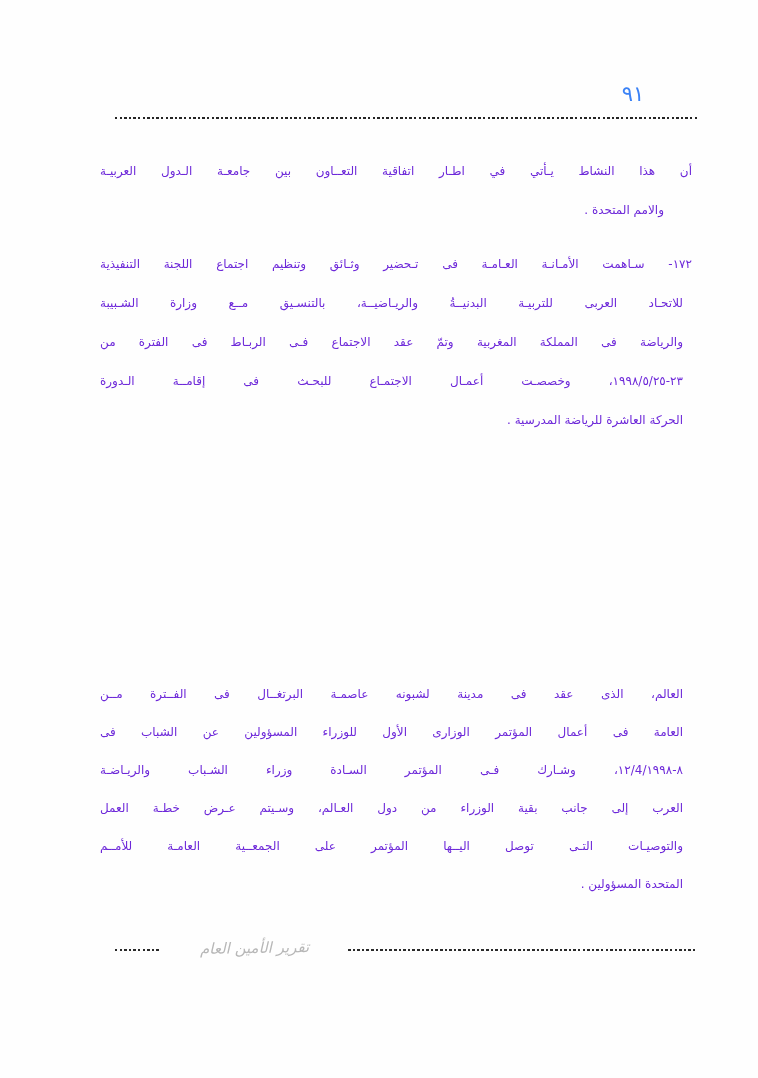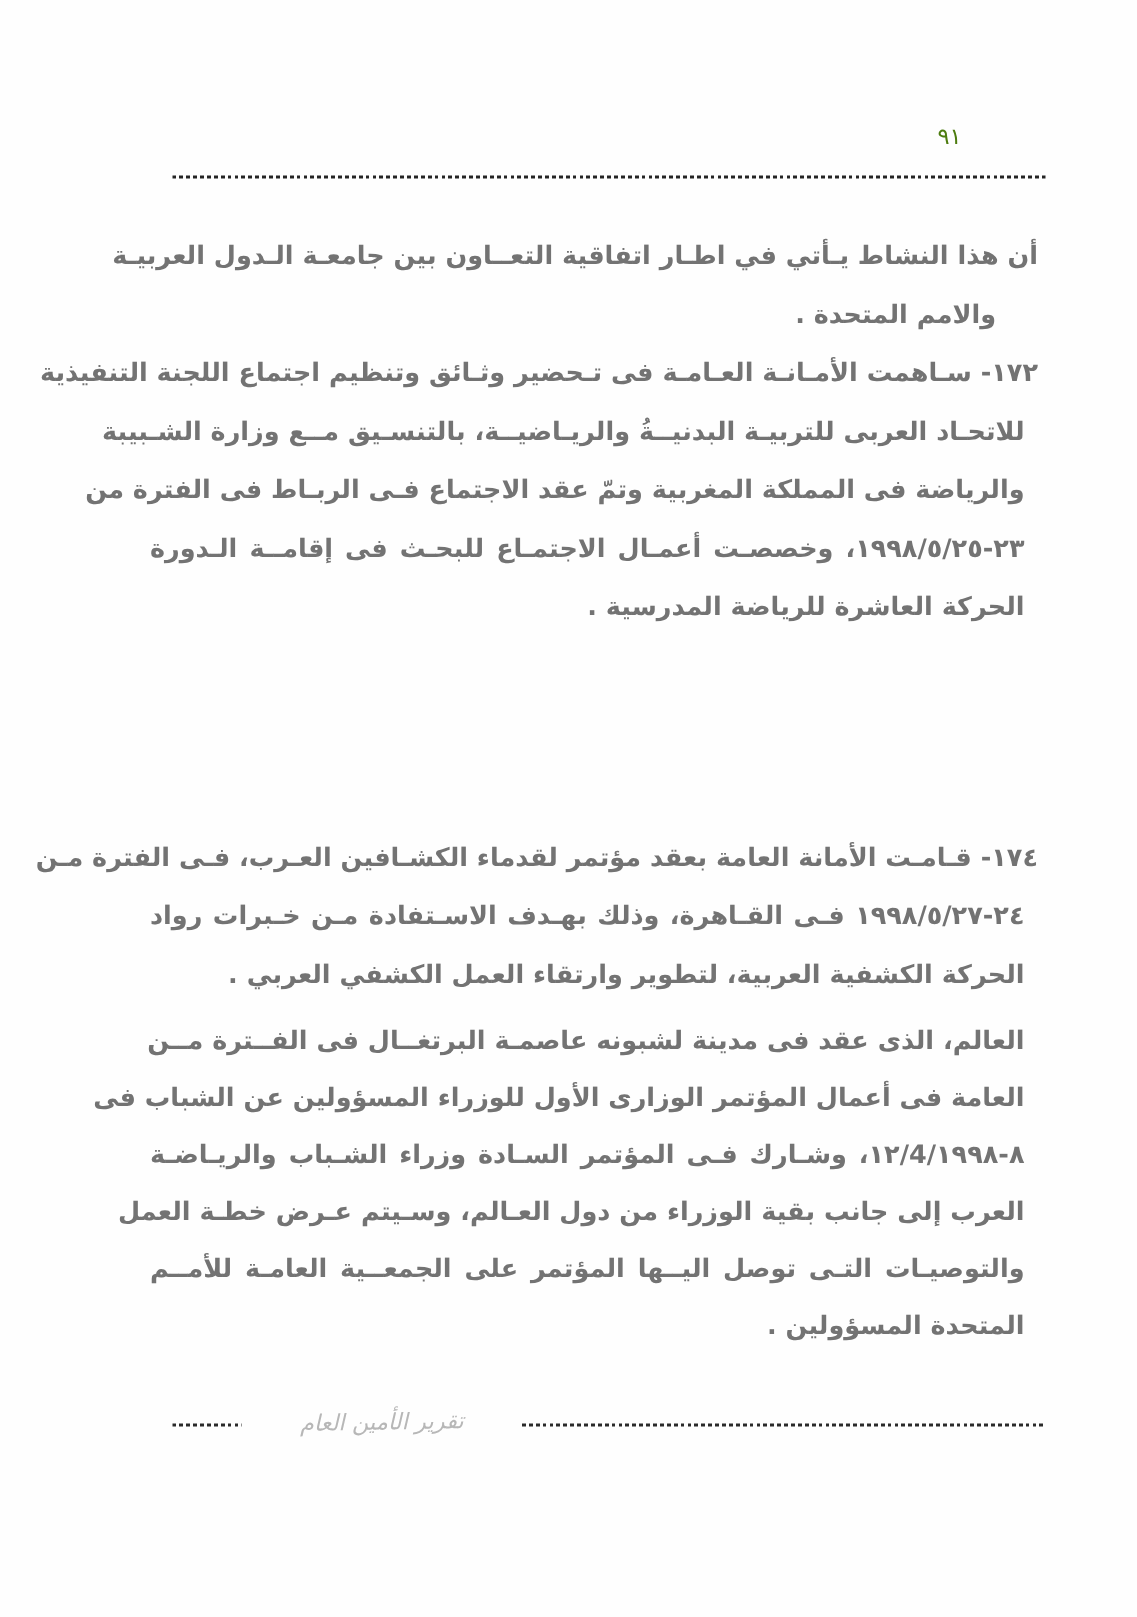--- a/index.html
+++ b/index.html
@@ -15,23 +15,23 @@
     overflow: hidden;
     font-family: "DejaVu Sans", sans-serif;
     color: #1a1a1a;
   }
   .page-number {
     position: absolute;
     top: 82px;
     left: 612px;
     width: 42px;
     text-align: center;
-    font-size: 15px;
+    font-size: 21px;
     letter-spacing: 2px;
-    color: #4d7c0f;
+    color: #3b82f6;
   }
   .rule {
     position: absolute;
     left: 115px;
     width: 582px;
     height: 2px;
     background: repeating-linear-gradient(90deg, #242424 0 2.5px, transparent 2.5px 4.6px);
   }
   .top-rule { top: 117px; }
   .content {
@@ -41,36 +41,35 @@
     width: 592px;
     height: 100%;
     direction: rtl;
   }
   .para {
     position: absolute;
     right: 0;
     left: 0;
   }
   .para-intro { top: 152px; }
-  .para-172  { top: 230px; }
+  .para-172  { top: 245px; }
   .para-173  { top: 452px; }
   .para-174  { top: 553px; }
   .para-175  { top: 675px; }
   .line {
     direction: rtl;
     unicode-bidi: plaintext;
     height: 39px;
     line-height: 39px;
-    font-size: 17px;
-    color: #737373;
+    font-size: 12px;
+    color: #6d28d9;
     text-align: justify;
     text-align-last: justify;
     white-space: nowrap;
     overflow: visible;
-    font-weight: bold;
   }
   .para-175 .line { height: 38px; line-height: 38px; }
   .line.cont { margin-right: 9px; }
   .para.intro .line.cont { margin-right: 28px; }
   .line.last { text-align-last: right; }
   .footer {
     position: absolute;
     top: 938px;
     left: 115px;
     width: 582px;
@@ -110,25 +109,20 @@
         <div class="line first">أن هذا النشاط يـأتي في اطـار اتفاقية التعــاون بين جامعـة الـدول العربيـة</div>
         <div class="line cont last">والامم المتحدة .</div>
       </div>
       <div class="para numbered para-172">
         <div class="line first">١٧٢- سـاهمت الأمـانـة العـامـة فى تـحضير وثـائق وتنظيم اجتماع اللجنة التنفيذية</div>
         <div class="line cont">للاتحـاد العربى للتربيـة البدنيــةُ والريـاضيــة، بالتنسـيق مــع وزارة الشـبيبة</div>
         <div class="line cont">والرياضة فى المملكة المغربية وتمّ عقد الاجتماع فـى الربـاط فى الفترة من</div>
         <div class="line cont">٢٣-١٩٩٨/٥/٢٥، وخصصـت أعمـال الاجتمـاع للبحـث فى إقامــة الـدورة</div>
         <div class="line cont last">الحركة العاشرة للرياضة المدرسية .</div>
       </div>
-      <div class="para numbered para-174">
-        <div class="line first">١٧٤- قـامـت الأمانة العامة بعقد مؤتمر لقدماء الكشـافين العـرب، فـى الفترة مـن</div>
-        <div class="line cont">٢٤-١٩٩٨/٥/٢٧ فـى القـاهرة، وذلك بهـدف الاسـتفادة مـن خـبرات رواد</div>
-        <div class="line cont last">الحركة الكشفية العربية، لتطوير وارتقاء العمل الكشفي العربي .</div>
-      </div>
       <div class="para numbered para-175">
         <div class="line cont">العالم، الذى عقد فى مدينة لشبونه عاصمـة البرتغــال فى الفــترة مــن</div>
         <div class="line cont">العامة فى أعمال المؤتمر الوزارى الأول للوزراء المسؤولين عن الشباب فى</div>
         <div class="line cont">٨-١٩٩٨/4/١٢، وشـارك فـى المؤتمر السـادة وزراء الشـباب والريـاضـة</div>
         <div class="line cont">العرب إلى جانب بقية الوزراء من دول العـالم، وسـيتم عـرض خطـة العمل</div>
         <div class="line cont">والتوصيـات التـى توصل اليــها المؤتمر على الجمعــية العامـة للأمــم</div>
         <div class="line cont last">المتحدة المسؤولين .</div>
       </div>
     </div>
 

